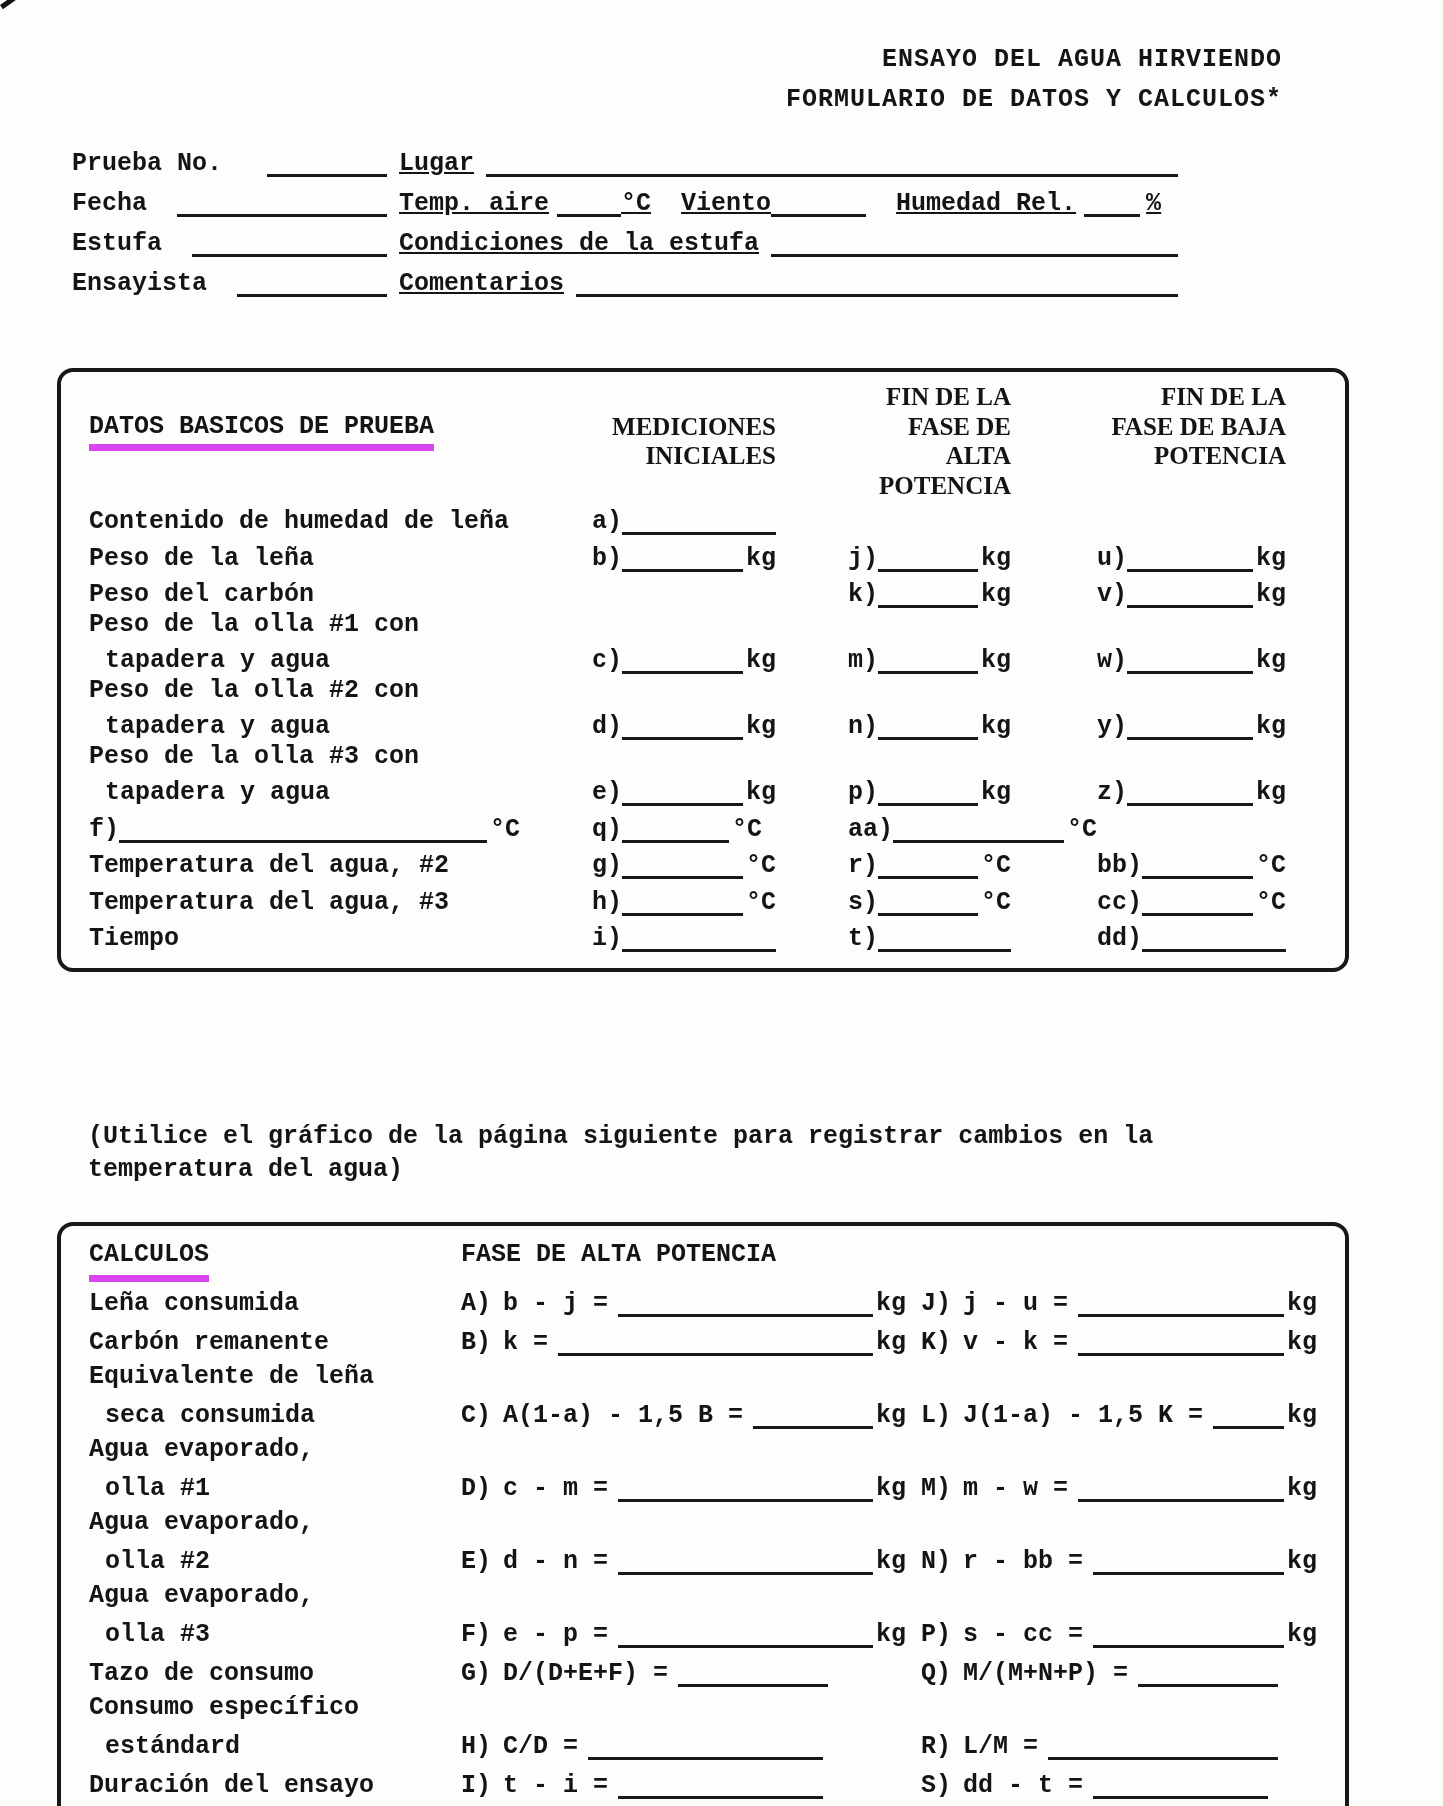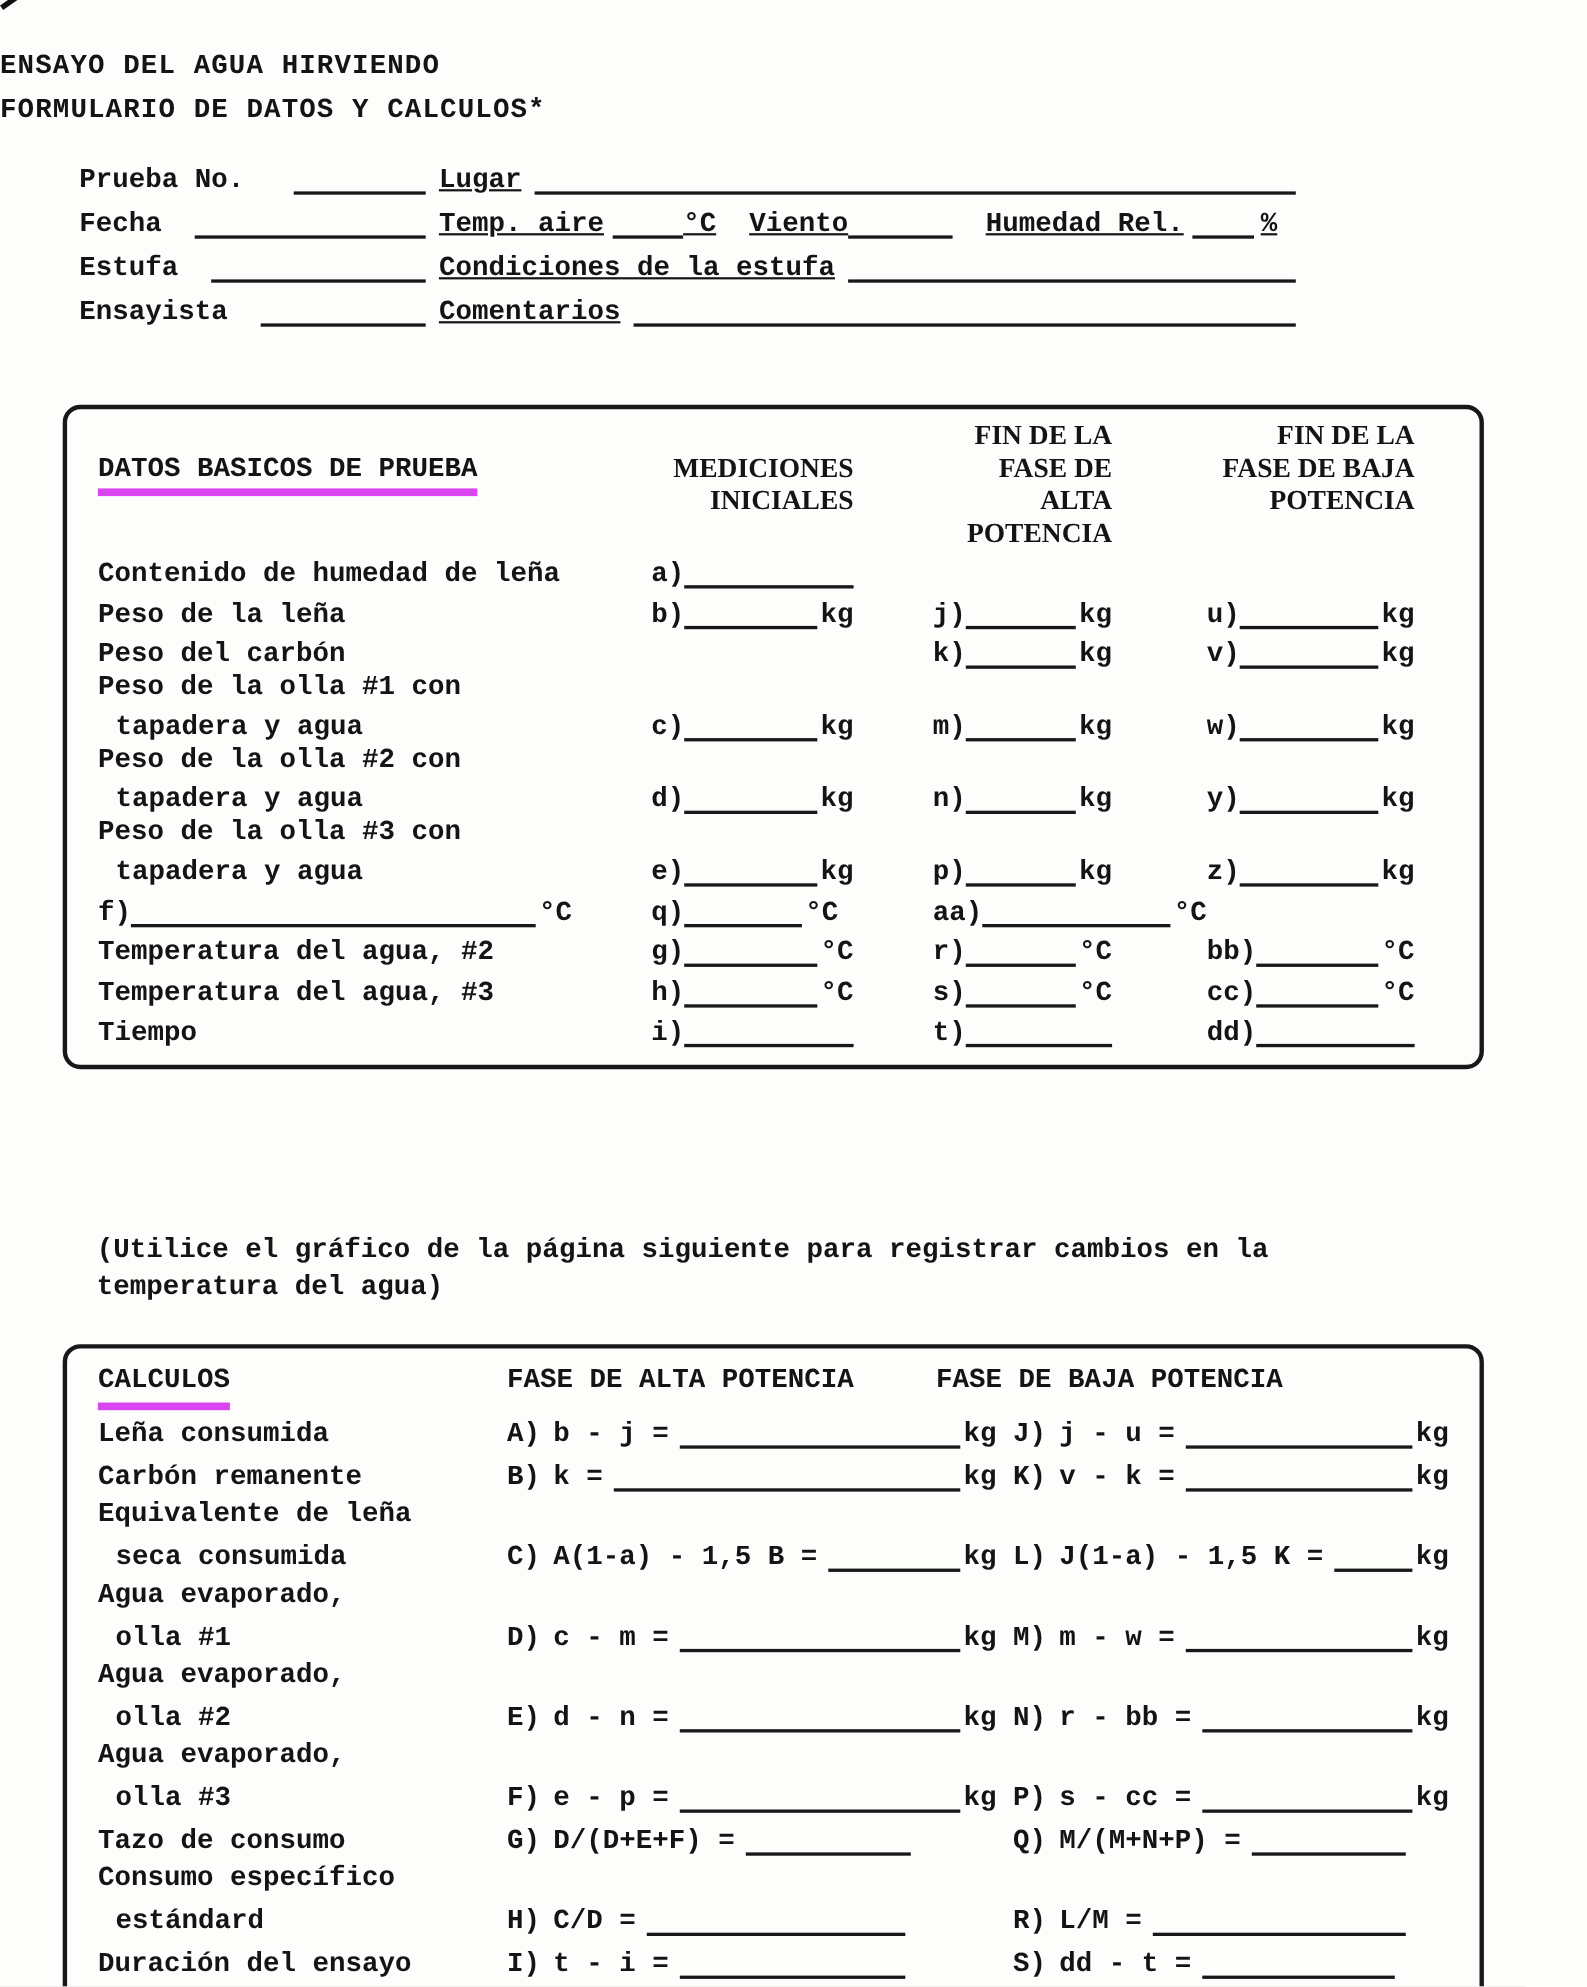--- a/index.html
+++ b/index.html
@@ -10,21 +10,21 @@
     background:#fdfdfc;
     color:#141414;
     font-family:"Liberation Mono","DejaVu Sans Mono",monospace;
     font-weight:700;
     font-size:25px;
     overflow:hidden;
   }
   .artifact{position:absolute;left:0;top:0;width:16px;height:5px;background:#111;transform:rotate(-35deg);}
 
   
-  .title{padding-top:40px;width:1282px;text-align:left;line-height:40px;letter-spacing:1px;}
+  .title{padding-top:40px;width:1282px;text-align:right;line-height:40px;letter-spacing:1px;}
 
   
   .hfields{margin-top:22px;}
   .hf-row{display:flex;align-items:baseline;height:40px;padding-left:72px;margin-right:265px;}
   .hf-left{width:327px;display:flex;align-items:baseline;flex:none;}
   .hf-right{flex:1;display:flex;align-items:baseline;min-width:0;text-decoration:underline;}
   .blank{display:inline-block;height:1em;border-bottom:3px solid #181818;position:relative;top:7px;}
   .fill{flex:1;min-width:24px;}
   .w120{width:120px;flex:none;}  .w64{width:64px;flex:none;}
   .w95{width:95px;flex:none;}    .w56{width:56px;flex:none;}
@@ -342,21 +342,20 @@
   <div class="note">
     <div>(Utilice el gráfico de la página siguiente para registrar cambios en la</div>
     <div>temperatura del agua)</div>
   </div>
 
   <div class="box box2">
     <div class="c-row">
       <div><span class="underl">CALCULOS</span></div>
       <div>FASE DE ALTA POTENCIA</div>
       <div></div>
-      <div class="shiftl">FASE DE BAJA POTENCIA</div>
     </div>
 
     <div class="c-row">
       <div>Leña consumida</div>
       <div class="c-cell">
           <span class="tag">A)</span>
           <span class="formula">b - j =</span>
           <span class="blank fill"></span>
           <span class="unit">kg</span>
         </div>

